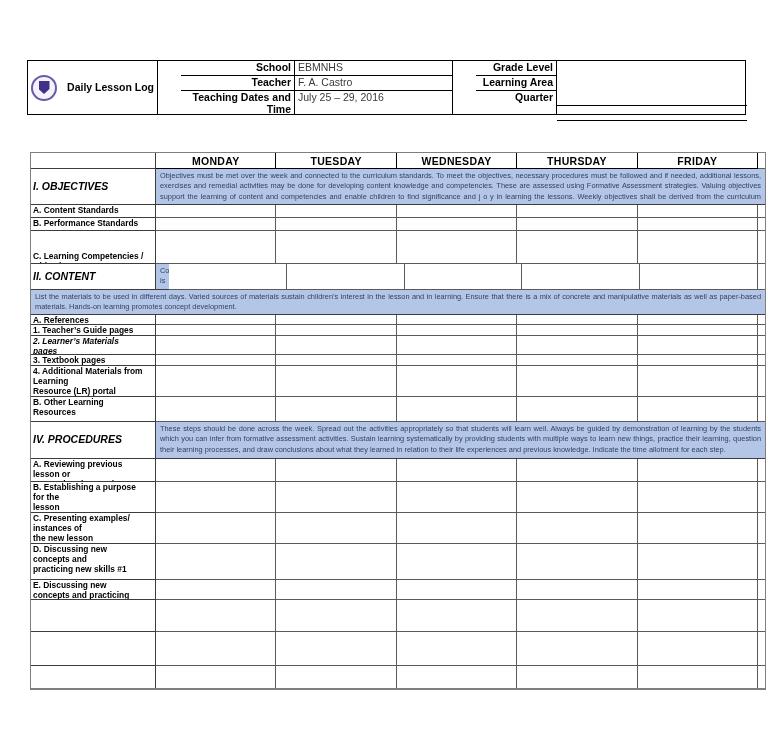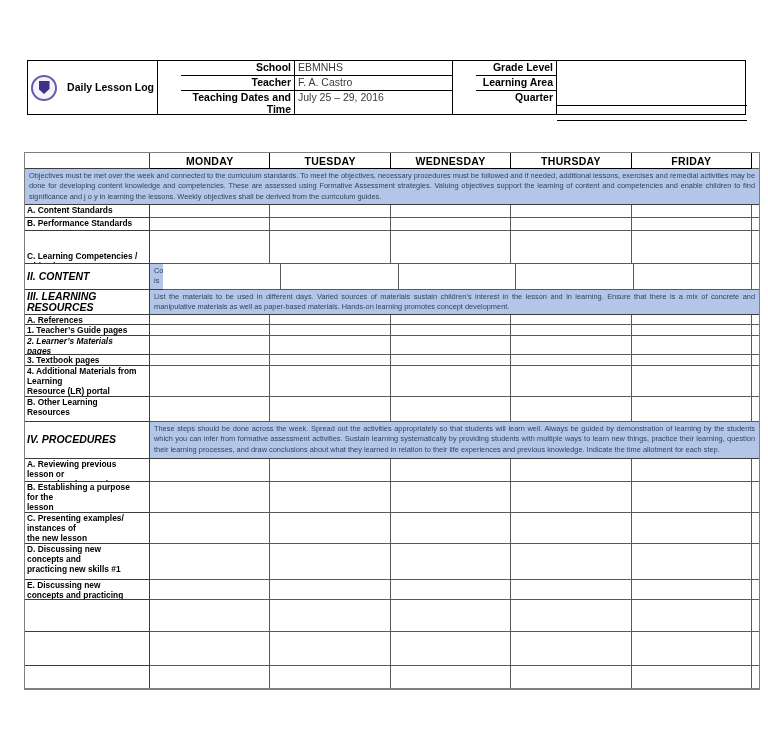--- a/index.html
+++ b/index.html
@@ -29,21 +29,21 @@
     flex:0 0 26px;width:26px;height:26px;border-radius:50%;
     border:2px solid var(--logo_ring,#6a5aa8);background:#f4f2fa;
     display:flex;align-items:center;justify-content:center;box-sizing:border-box;
   }
   .seal .shield{
     width:11px;height:13px;background:var(--logo_fill,#41308a);
     clip-path:polygon(0 0,100% 0,100% 62%,50% 100%,0 62%);
   }
   
   #main{
-    position:absolute;left:24px;top:152px;width:736px;
+    position:absolute;left:30px;top:152px;width:736px;
     border:1px solid #7f7f7f;border-bottom-width:2px;
     background:#fff;display:flex;flex-direction:column;box-sizing:border-box;
   }
   .tr{display:flex;box-sizing:border-box;}
   .lc{
     flex:0 0 125px;width:125px;box-sizing:border-box;
     border-right:1px solid #3c3c3c;border-bottom:1px solid #3c3c3c;
     padding:0 2px;font-size:8.4px;font-weight:bold;line-height:10px;
     white-space:pre;overflow:hidden;
   }
@@ -100,20 +100,21 @@
     <div class="lc"></div>
     <div class="dc dh">MONDAY</div>
     <div class="dc dh">TUESDAY</div>
     <div class="dc dh">WEDNESDAY</div>
     <div class="dc dh">THURSDAY</div>
     <div class="dc dh">FRIDAY</div>
     <div class="ec"></div>
   </div>
 
   <div class="tr" style="height:36px">
+    <div class="lc sec">I. OBJECTIVES</div>
     <div class="nc">Objectives must be met over the week and connected to the curriculum standards. To meet the objectives, necessary procedures must be followed and if needed, additional lessons, exercises and remedial activities may be done for developing content knowledge and competencies. These are assessed using Formative Assessment strategies. Valuing objectives support the learning of content and competencies and enable children to find significance and j o y in learning the lessons. Weekly objectives shall be derived from the curriculum guides.</div>
   </div>
 
   <div class="tr" style="height:13px">
     <div class="lc">A. Content Standards</div>
     <div class="dc"></div>
       <div class="dc"></div>
       <div class="dc"></div>
       <div class="dc"></div>
       <div class="dc"></div>
@@ -153,22 +154,20 @@
           <div class="dc"></div>
           <div class="dc"></div>
           <div class="dc"></div>
           <div class="dc"></div>
           <div class="ec"></div>
       </div>
     </div>
   </div>
 
   <div class="tr" style="height:25px">
-    <div class="lc sec">III. LEARNING
-RESOURCES</div>
     <div class="nc">List the materials to be used in different days. Varied sources of materials sustain children’s interest in the lesson and in learning. Ensure that there is a mix of concrete and manipulative materials as well as paper-based materials. Hands-on learning promotes concept development.</div>
   </div>
 
   <div class="tr" style="height:10px">
     <div class="lc">A. References</div>
     <div class="dc"></div>
       <div class="dc"></div>
       <div class="dc"></div>
       <div class="dc"></div>
       <div class="dc"></div>

